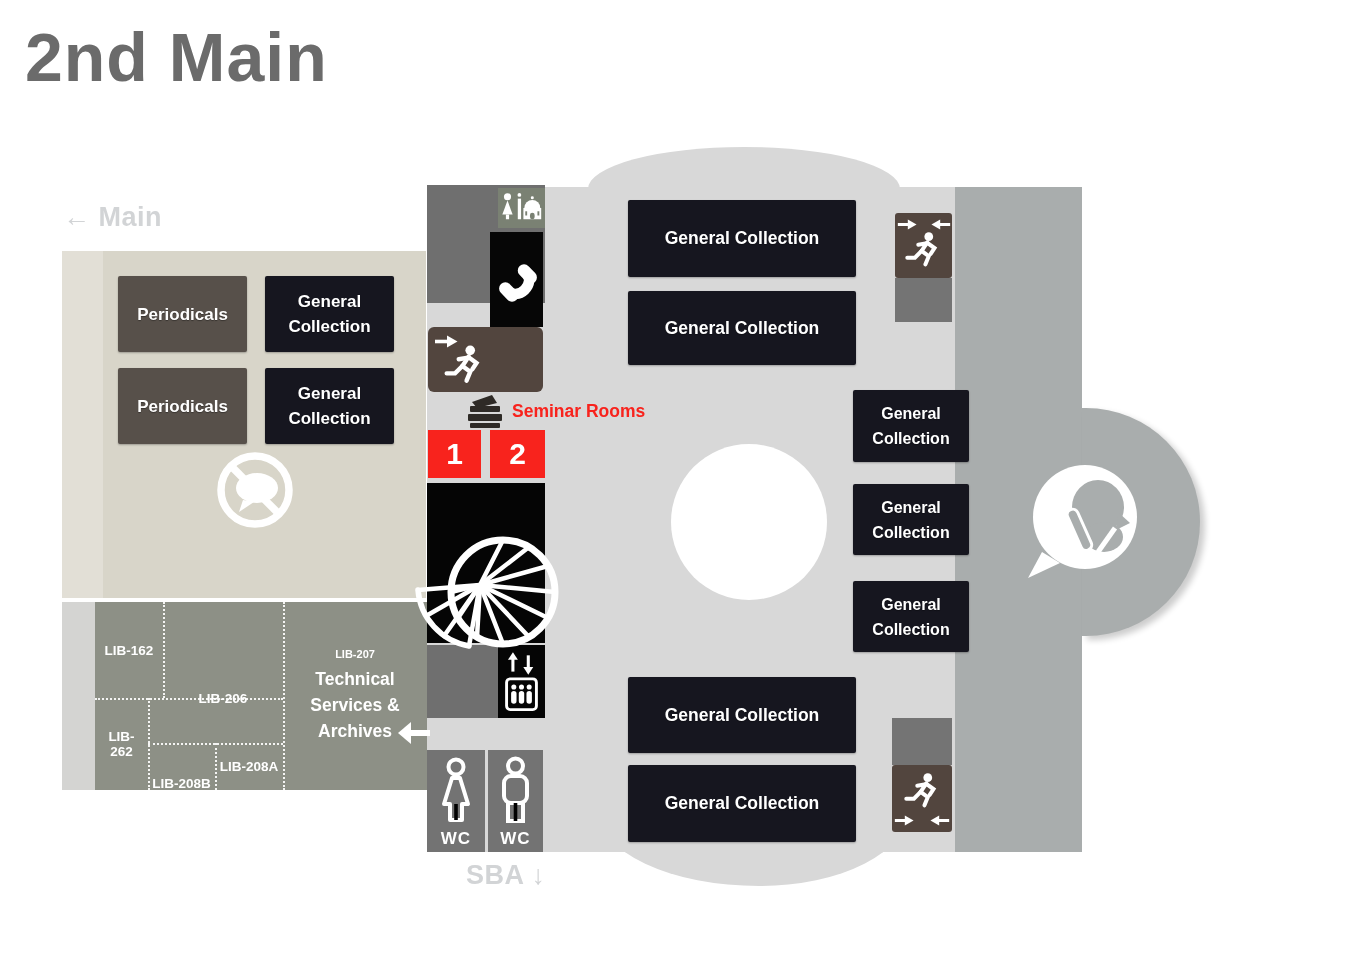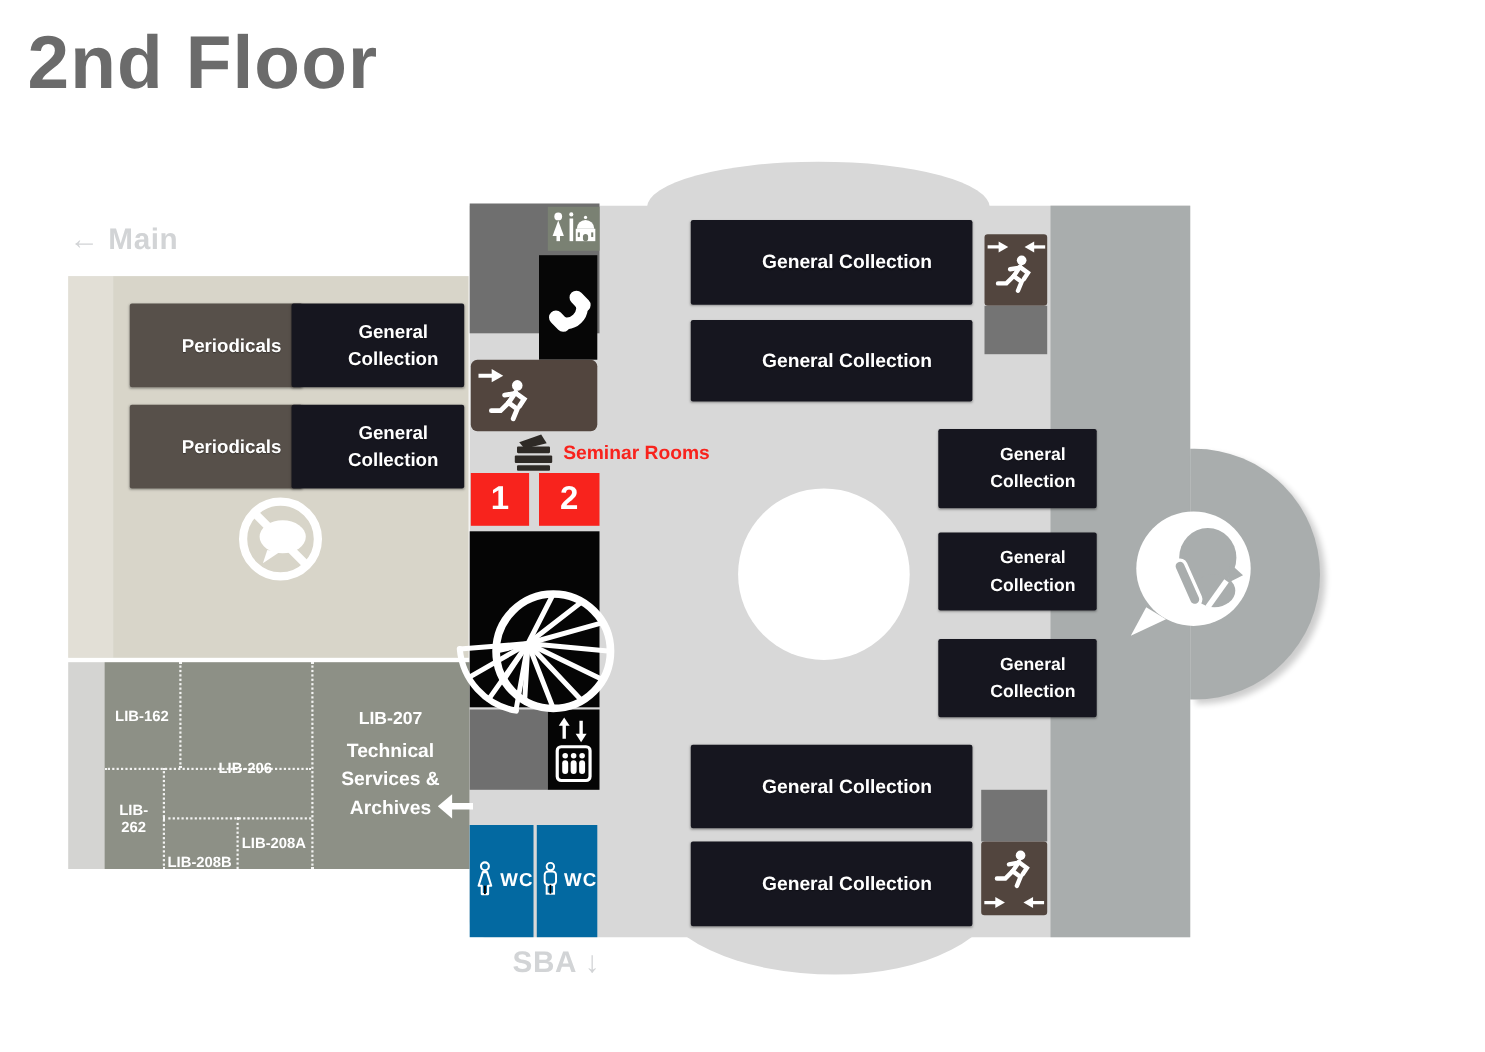--- a/index.html
+++ b/index.html
@@ -19,27 +19,27 @@
   .west-floor{left:62px;top:251px;width:364px;height:347px;background:var(--west-wing,#d8d5c9);}
   .west-corridor{left:62px;top:251px;width:41px;height:347px;background:rgba(255,255,255,.25);}
   .lib-strip{left:62px;top:602px;width:33px;height:188px;background:#d4d4d2;}
   .lib-section{left:95px;top:602px;width:332px;height:188px;background:var(--rooms-gray,#8d9086);}
   .dot{position:absolute;}
   .dot.v{border-left:2px dotted rgba(255,255,255,.9);width:0;}
   .dot.h{border-top:2px dotted rgba(255,255,255,.9);height:0;}
   .lib-cell{position:absolute;display:flex;align-items:center;justify-content:center;text-align:center;
             color:#fff;font-weight:700;font-size:13.5px;}
   .lib207-cell{flex-direction:column;}
-  .lib207-id{font-size:16px;margin-bottom:6px;}
+  .lib207-id{font-size:11px;margin-bottom:6px;}
   .lib207-dept{font-size:17.5px;line-height:26px;width:132px;}
   .corridor-arrow{left:398px;top:721px;}
 
   
   .box{position:absolute;display:flex;align-items:center;justify-content:center;text-align:center;
-       color:#fff;font-weight:700;border-radius:2px;box-shadow:0 1px 2px rgba(0,0,0,.28);padding-left:28px;}
+       color:#fff;font-weight:700;border-radius:2px;box-shadow:0 1px 2px rgba(0,0,0,.28);}
   .box .lbl{text-shadow:0 1px 1px rgba(0,0,0,.35);}
   .navy{background:var(--collection-box,#16161f);}
   .brown{background:var(--periodicals-box,#57504a);}
   .gc-wide{width:228px;font-size:17.5px;}
   .gc-east{left:853px;width:116px;font-size:16px;line-height:25px;}
   .shelf{width:129px;height:76px;font-size:17px;line-height:25px;}
 
   
   .floor-main{left:427px;top:187px;width:655px;height:665px;background:var(--floor-main,#d8d8d8);
               border-bottom-left-radius:14px;z-index:1;}
@@ -68,21 +68,21 @@
   .printer{left:465px;top:392px;}
   .seminar-lbl{left:512px;top:401px;font-size:17.5px;font-weight:800;color:var(--accent-red,#f8231d);white-space:nowrap;z-index:5;}
   .seminar-room{top:430px;width:53px;height:48px;background:var(--accent-red,#f8231d);color:#fff;
                 display:flex;align-items:center;justify-content:center;font-size:30px;font-weight:800;z-index:5;}
   .sr1{left:428px;} .sr2{left:490px;width:55px;}
   .stairs-box{left:427px;top:483px;width:118px;height:160px;background:#050505;}
   .stairs-svg{left:390px;top:500px;overflow:visible;z-index:5;}
   .elev-gray{left:427px;top:645px;width:71px;height:73px;background:var(--service-gray,#6f6f6f);}
   .elev-box{left:498px;top:645px;width:47px;height:73px;background:#050505;
             display:flex;align-items:center;justify-content:center;}
-  .wc-box{top:750px;width:58px;height:102px;background:#0369a1;display:flex;flex-direction:row;
+  .wc-box{top:750px;width:58px;height:102px;background:#737373;display:flex;flex-direction:column;
           align-items:center;justify-content:flex-end;padding-bottom:5px;box-sizing:border-box;}
   .wc-f{left:427px;} .wc-m{left:488px;width:55px;}
   .wc-box .wc-lbl{color:#fff;font-weight:800;font-size:17px;letter-spacing:1px;line-height:1;margin-top:2px;}
   .notalk{left:213px;top:448px;z-index:2;}
   .shush{left:1018px;top:460px;z-index:3;}
   .z5{z-index:5;}
 </style>
 </head>
 <body>
 
@@ -100,21 +100,21 @@
     </symbol>
     <symbol id="exarrow" viewBox="0 0 24 13">
       <path d="M1 6.5 H15" stroke="#fff" stroke-width="3.6" fill="none"></path>
       <polygon points="13,0.5 23.5,6.5 13,12.5" fill="#fff"></polygon>
     </symbol>
   </defs>
 </svg>
 
 <div class="stage">
 
-  <div class="abs page-title">2nd Floor</div>
+  <div class="abs page-title">2nd Main</div>
   <div class="abs nav-label nav-main">
     <span class="arr">←</span>
     <span>Main</span>
   </div>
   <div class="abs nav-label nav-sba">
     <span>SBA</span>
     <span class="arr">↓</span>
   </div>
 
   <div class="abs west-floor"></div>

